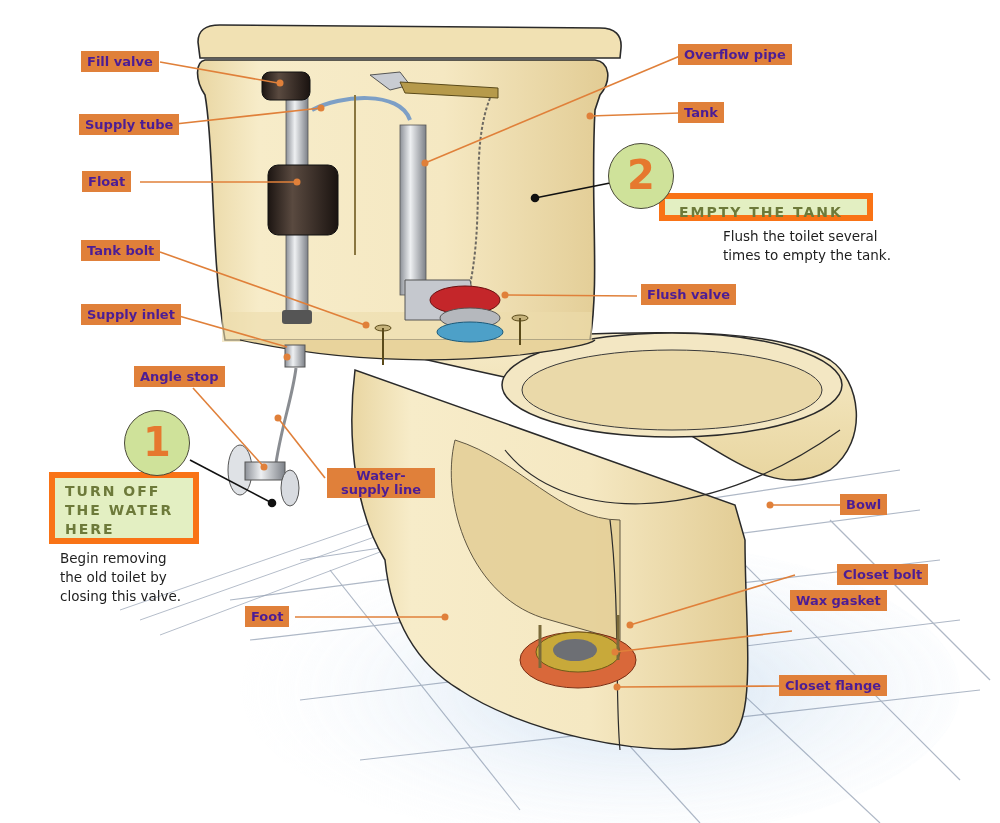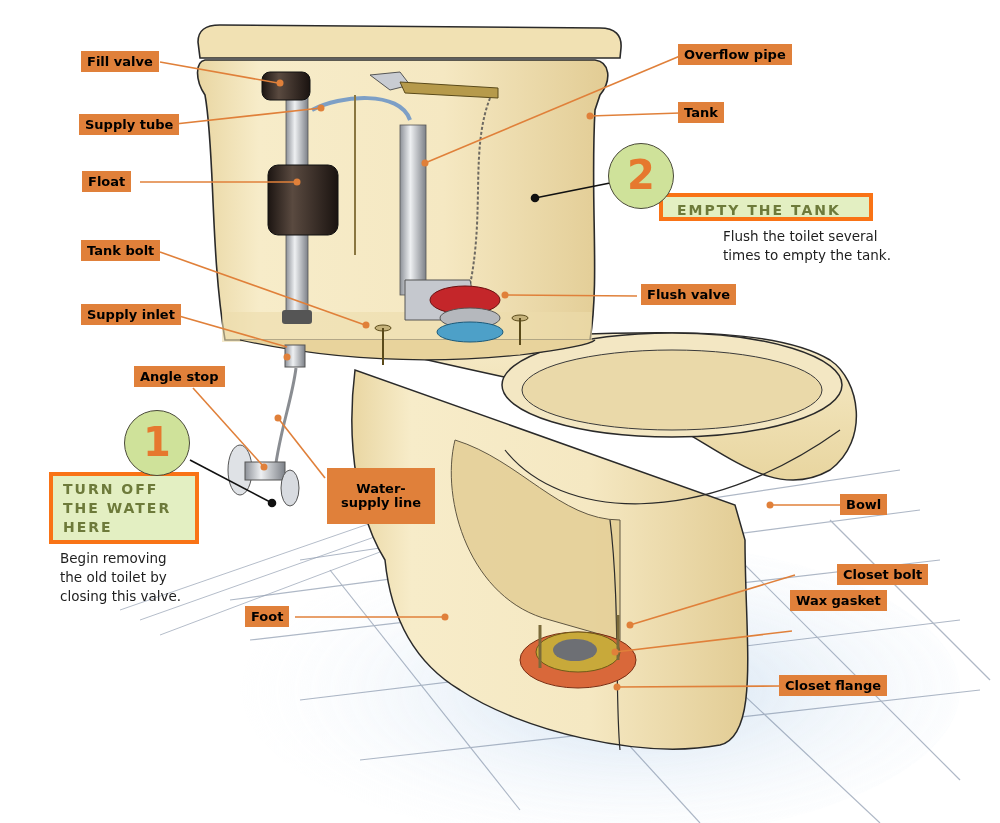--- a/index.html
+++ b/index.html
@@ -1,21 +1,21 @@
 <!DOCTYPE html>
 <html><head>
 <meta charset="utf-8">
 <style>
   html,body{margin:0;padding:0;background:#fff;}
   body{width:1000px;height:823px;position:relative;overflow:hidden;font-family:"DejaVu Sans",sans-serif;}
   #art{position:absolute;left:0;top:0;width:1000px;height:823px;}
-  .label{position:absolute;background:#e0803a;color:#000000;font-family:"DejaVu Sans",sans-serif;font-weight:bold;font-size:13px;line-height:15px;padding:3px 6px;white-space:nowrap;text-align:center;}
-  .label.two{white-space:normal;line-height:14px;padding:14px 6px;}
+  .label{position:absolute;background:#e0803a;color:#4c1d95;font-family:"DejaVu Sans",sans-serif;font-weight:bold;font-size:13px;line-height:15px;padding:3px 6px;white-space:nowrap;text-align:center;}
+  .label.two{white-space:normal;line-height:14px;padding:1px 6px;}
   .step-circle{position:absolute;width:66px;height:66px;border-radius:50%;background:#cfe29a;border:1.5px solid #4a4a3a;box-sizing:border-box;color:#e6782e;font-family:"DejaVu Sans",sans-serif;font-weight:bold;font-size:40px;line-height:62px;text-align:center;}
-  .step-box{position:absolute;background:#e3efc2;border:4px solid #f97316;box-sizing:border-box;color:#6d7a3a;font-family:"DejaVu Sans",sans-serif;font-weight:bold;font-size:14px;letter-spacing:2px;line-height:19px;padding:4px 10px;}
+  .step-box{position:absolute;background:#e3efc2;border:6px solid #f97316;box-sizing:border-box;color:#6d7a3a;font-family:"DejaVu Sans",sans-serif;font-weight:bold;font-size:14px;letter-spacing:2px;line-height:19px;padding:4px 10px;}
   .step-text{position:absolute;color:#1e1e1e;font-family:"DejaVu Sans",sans-serif;font-size:13.5px;line-height:19px;}
 </style>
 </head>
 <body>
 
 <svg id="art" viewBox="0 0 1000 823" xmlns="http://www.w3.org/2000/svg">
   <defs>
     <linearGradient id="porc" x1="0" x2="1" y1="0" y2="0">
       <stop offset="0" stop-color="#e9d6a2"></stop>
       <stop offset="0.15" stop-color="#f7ecc9"></stop>

